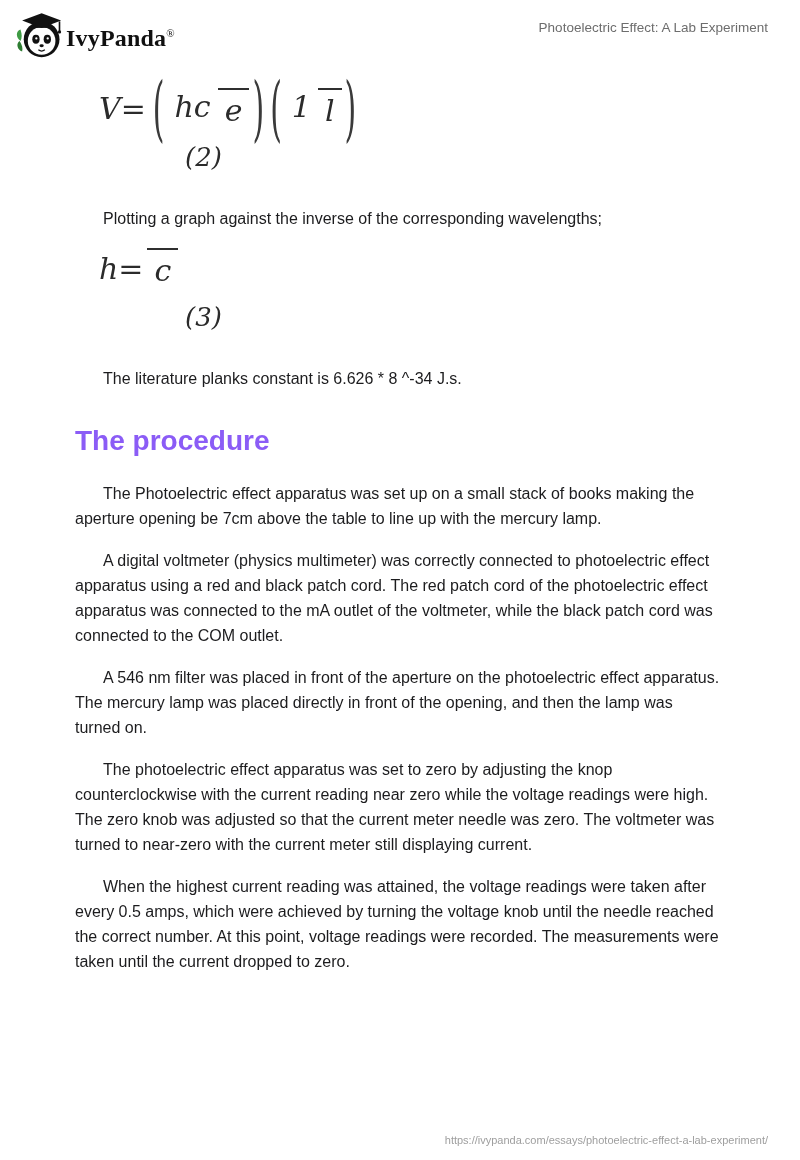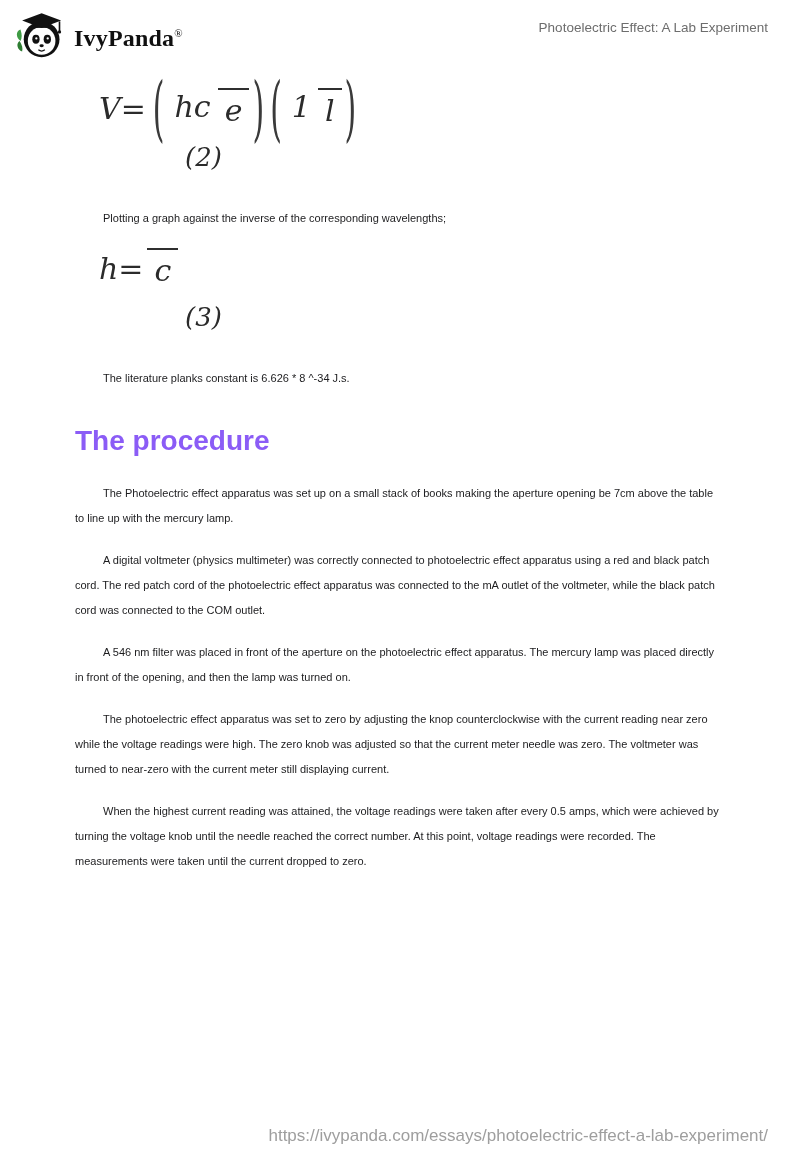--- a/index.html
+++ b/index.html
@@ -17,21 +17,20 @@
   
   .page-header {
     display: flex;
     align-items: flex-start;
     justify-content: space-between;
     padding: 10px 32px 6px 14px;
   }
   .brand-group {
     display: flex;
     align-items: center;
-    gap: 8px;
   }
   .brand-name {
     font-family: "Liberation Serif", serif;
     font-size: 24px;
     font-weight: 700;
     color: #101010;
     letter-spacing: 0.2px;
   }
   .brand-name sup {
     font-size: 11px;
@@ -43,21 +42,21 @@
     color: #6d6d6d;
     margin-top: 10px;
     padding-left: 40px;
   }
 
   
   .content {
     padding: 0 78px 0 75px;
   }
   .content p {
-    font-size: 11px;
+    font-size: 16px;
     line-height: 25px;
     margin: 0 0 17px 0;
     text-indent: 28px;
     color: #1c1c1e;
   }
   h2.section-heading {
     font-size: 28px;
     font-weight: 700;
     color: #8b5cf6;
     margin: 34px 0 24px 0;
@@ -101,21 +100,21 @@
     font-size: 26px;
     margin: 14px 0 0 86px;
     width: max-content;
   }
 
   
   .page-footer {
     position: absolute;
     right: 32px;
     bottom: 14px;
-    font-size: 17px;
+    font-size: 11px;
     color: #9e9e9e;
   }
   .page-footer a {
     color: #9e9e9e;
     text-decoration: none;
   }
 </style>
 </head>
 <body>
 

